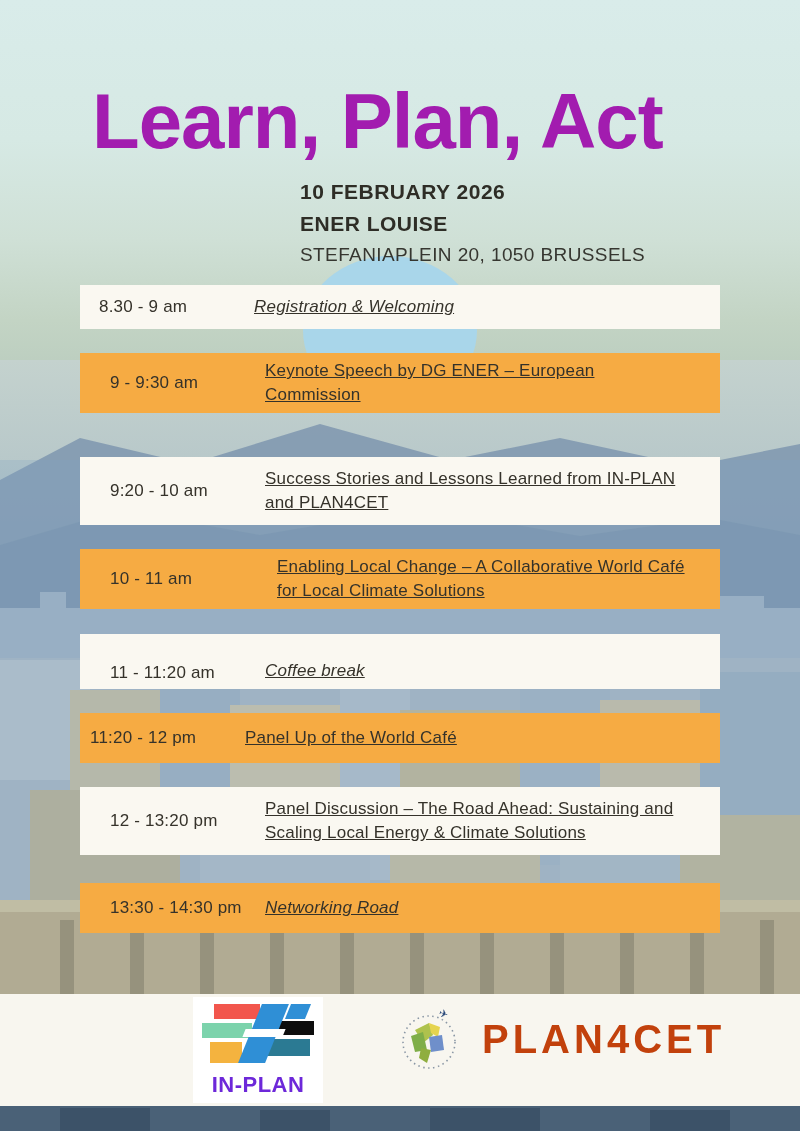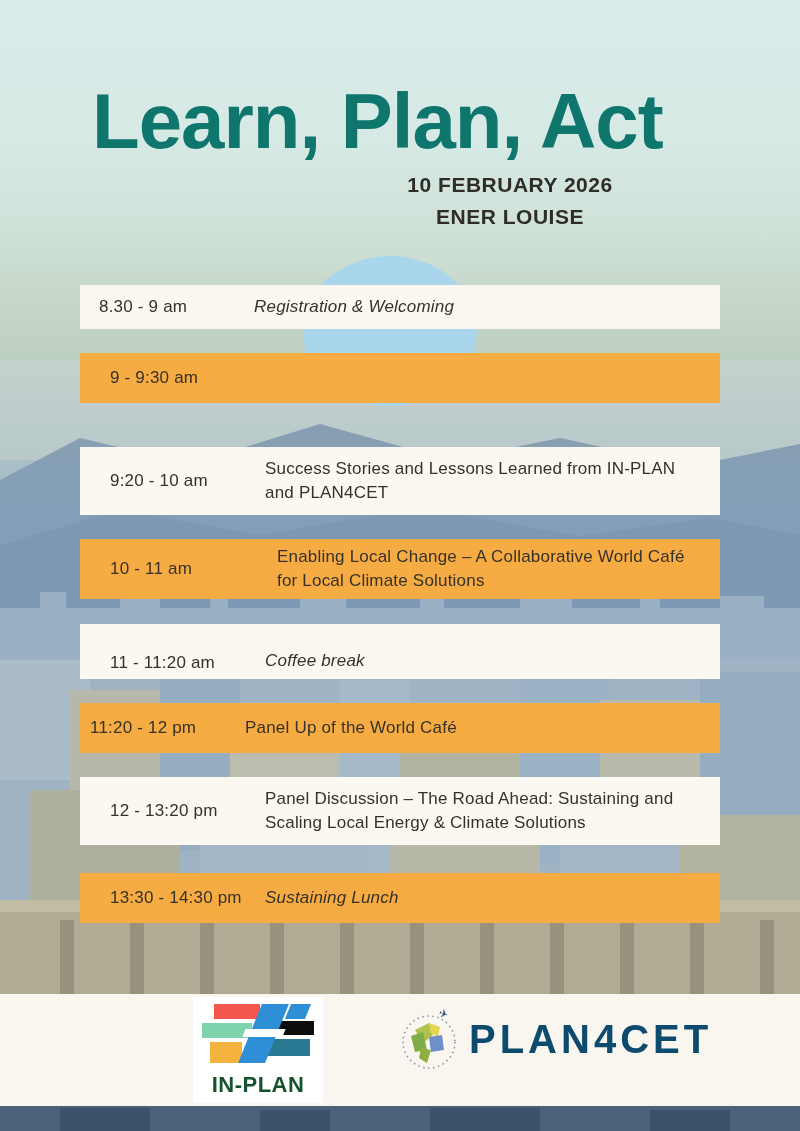--- a/index.html
+++ b/index.html
@@ -19,25 +19,25 @@
   .bg-city{ position:absolute; left:0; top:360px; width:800px; height:771px; z-index:0; }
   .sun-circle{
     position:absolute; left:303px; top:256px; width:174px; height:150px;
     border-radius:50%; background:#a9d6ea; z-index:1;
   }
 
   
   .title{
     position:absolute; left:92px; top:76px; z-index:2;
     font-size:78px; font-weight:bold; letter-spacing:-1px;
-    color:#0f766e;
+    color:#a21caf;
   }
   .event-block{
-    position:absolute; right:80px; top:169px; width:420px; z-index:2;
-    text-align:center; color:#2e2d26;
+    position:absolute; right:80px; top:176px; width:420px; z-index:2;
+    text-align:left; color:#2e2d26;
   }
   .event-date, .event-venue{
     font-size:21px; font-weight:bold; letter-spacing:.5px; line-height:32px;
   }
   .event-address{
     font-size:19px; font-weight:normal; letter-spacing:.4px; line-height:30px; color:#363630;
   }
 
   
   .schedule{ position:absolute; left:80px; top:285px; width:640px; z-index:2; }
@@ -49,21 +49,21 @@
   .row:nth-child(even){ background:#f6ab43; }
   .row:nth-child(1){ min-height:44px;padding-left:19px; }
   .row:nth-child(2){ min-height:50px; }
   .row:nth-child(3){ min-height:68px;margin-top:44px; }
   .row:nth-child(4){ min-height:60px; margin-bottom:25px;gap:12px; }
   .row:nth-child(5){ min-height:55px;align-items:flex-end; }
   .row:nth-child(6){ min-height:50px;padding-left:10px; }
   .row:nth-child(7){ min-height:68px; margin-bottom:28px; }
   .row:nth-child(8){ min-height:50px; margin-bottom:0; }
   .row .time{ flex:0 0 155px; letter-spacing:.2px; }
-  .row .session{ max-width:420px; line-height:24px; letter-spacing:.2px; }
+  .row .session{ max-width:420px; line-height:24px; letter-spacing:.2px;text-decoration:underline; }
   .row.italic .session{ font-style:italic; }
 
   
   .footer{
     position:absolute; left:0; top:994px; width:800px; height:112px;
     background:#f8f6ef; z-index:2;
   }
   .inplan-card{
     position:absolute; left:193px; top:3px; width:130px; height:106px; background:#ffffff;
   }
@@ -72,26 +72,26 @@
   .ia-red   { left:12px; top:0;    width:46px; height:15px; background:#f2564d; z-index:1; }
   .ia-mint  { left:0;    top:19px; width:50px; height:15px; background:#7cd3ac; z-index:1; }
   .ia-yellow{ left:8px;  top:38px; width:32px; height:21px; background:#f4b33f; z-index:1; }
   .ia-black { left:60px; top:17px; width:52px; height:14px; background:#0d0d0d; z-index:1; }
   .ia-teal  { left:54px; top:35px; width:54px; height:17px; background:#2b7a93; z-index:1; }
   .ia-blue  { left:48px; top:0;    width:27px; height:59px; background:#2f8fd6; transform:skewX(-22deg); z-index:2; }
   .ia-bluetop{ left:86px; top:0;   width:20px; height:15px; background:#2f8fd6; transform:skewX(-22deg); z-index:2; }
   .ia-stripe{ left:42px; top:25px; width:40px; height:8px;  background:#ffffff; transform:skewX(-22deg); z-index:3; }
   .inplan-text{
     margin-top:6px; text-align:center;
-    color:#14532d; font-weight:bold; font-size:22px; letter-spacing:.5px;
+    color:#6d28d9; font-weight:bold; font-size:22px; letter-spacing:.5px;
   }
   .plan4cet{ position:absolute; left:398px; top:12px; display:flex; align-items:center; }
   .plan4cet-icon{ width:62px; height:66px; }
   .plan4cet-text{
-    color:#0c4a6e; font-weight:bold; font-size:40px; letter-spacing:4px; margin-left:9px;
+    color:#c2410c; font-weight:bold; font-size:40px; letter-spacing:4px; margin-left:22px;
   }
 </style>
 </head>
 <body>
 
 <div class="poster">
 
   <div class="bg-top"></div>
 
   <svg class="bg-city" viewBox="0 0 800 771" preserveAspectRatio="none">
@@ -166,29 +166,31 @@
     </g>
   </svg>
 
   <div class="sun-circle"></div>
 
   <h1 class="title">Learn, Plan, Act</h1>
 
   <div class="event-block">
     <div class="event-date">10 FEBRUARY 2026</div>
     <div class="event-venue">ENER LOUISE</div>
+    <div class="event-address">STEFANIAPLEIN 20, 1050 BRUSSELS</div>
   </div>
 
   <div class="schedule">
     <div class="row italic">
       <div class="time">8.30 - 9 am</div>
       <div class="session">Registration &amp; Welcoming</div>
     </div>
     <div class="row">
       <div class="time">9 - 9:30 am</div>
+      <div class="session">Keynote Speech by DG ENER – European Commission</div>
     </div>
     <div class="row">
       <div class="time">9:20 - 10 am</div>
       <div class="session">Success Stories and Lessons Learned from IN-PLAN and PLAN4CET</div>
     </div>
     <div class="row">
       <div class="time">10 - 11 am</div>
       <div class="session">Enabling Local Change – A Collaborative World Café for Local Climate Solutions</div>
     </div>
     <div class="row italic">
@@ -198,21 +200,21 @@
     <div class="row">
       <div class="time">11:20 - 12 pm</div>
       <div class="session">Panel Up of the World Café</div>
     </div>
     <div class="row">
       <div class="time">12 - 13:20 pm</div>
       <div class="session">Panel Discussion – The Road Ahead: Sustaining and Scaling Local Energy &amp; Climate Solutions</div>
     </div>
     <div class="row italic">
       <div class="time">13:30 - 14:30 pm</div>
-      <div class="session">Sustaining Lunch</div>
+      <div class="session">Networking Road</div>
     </div>
   </div>
 
   <div class="footer">
 
     <div class="inplan-card">
       <div class="inplan-art">
         <div class="ia ia-red"></div>
         <div class="ia ia-mint"></div>
         <div class="ia ia-yellow"></div>

